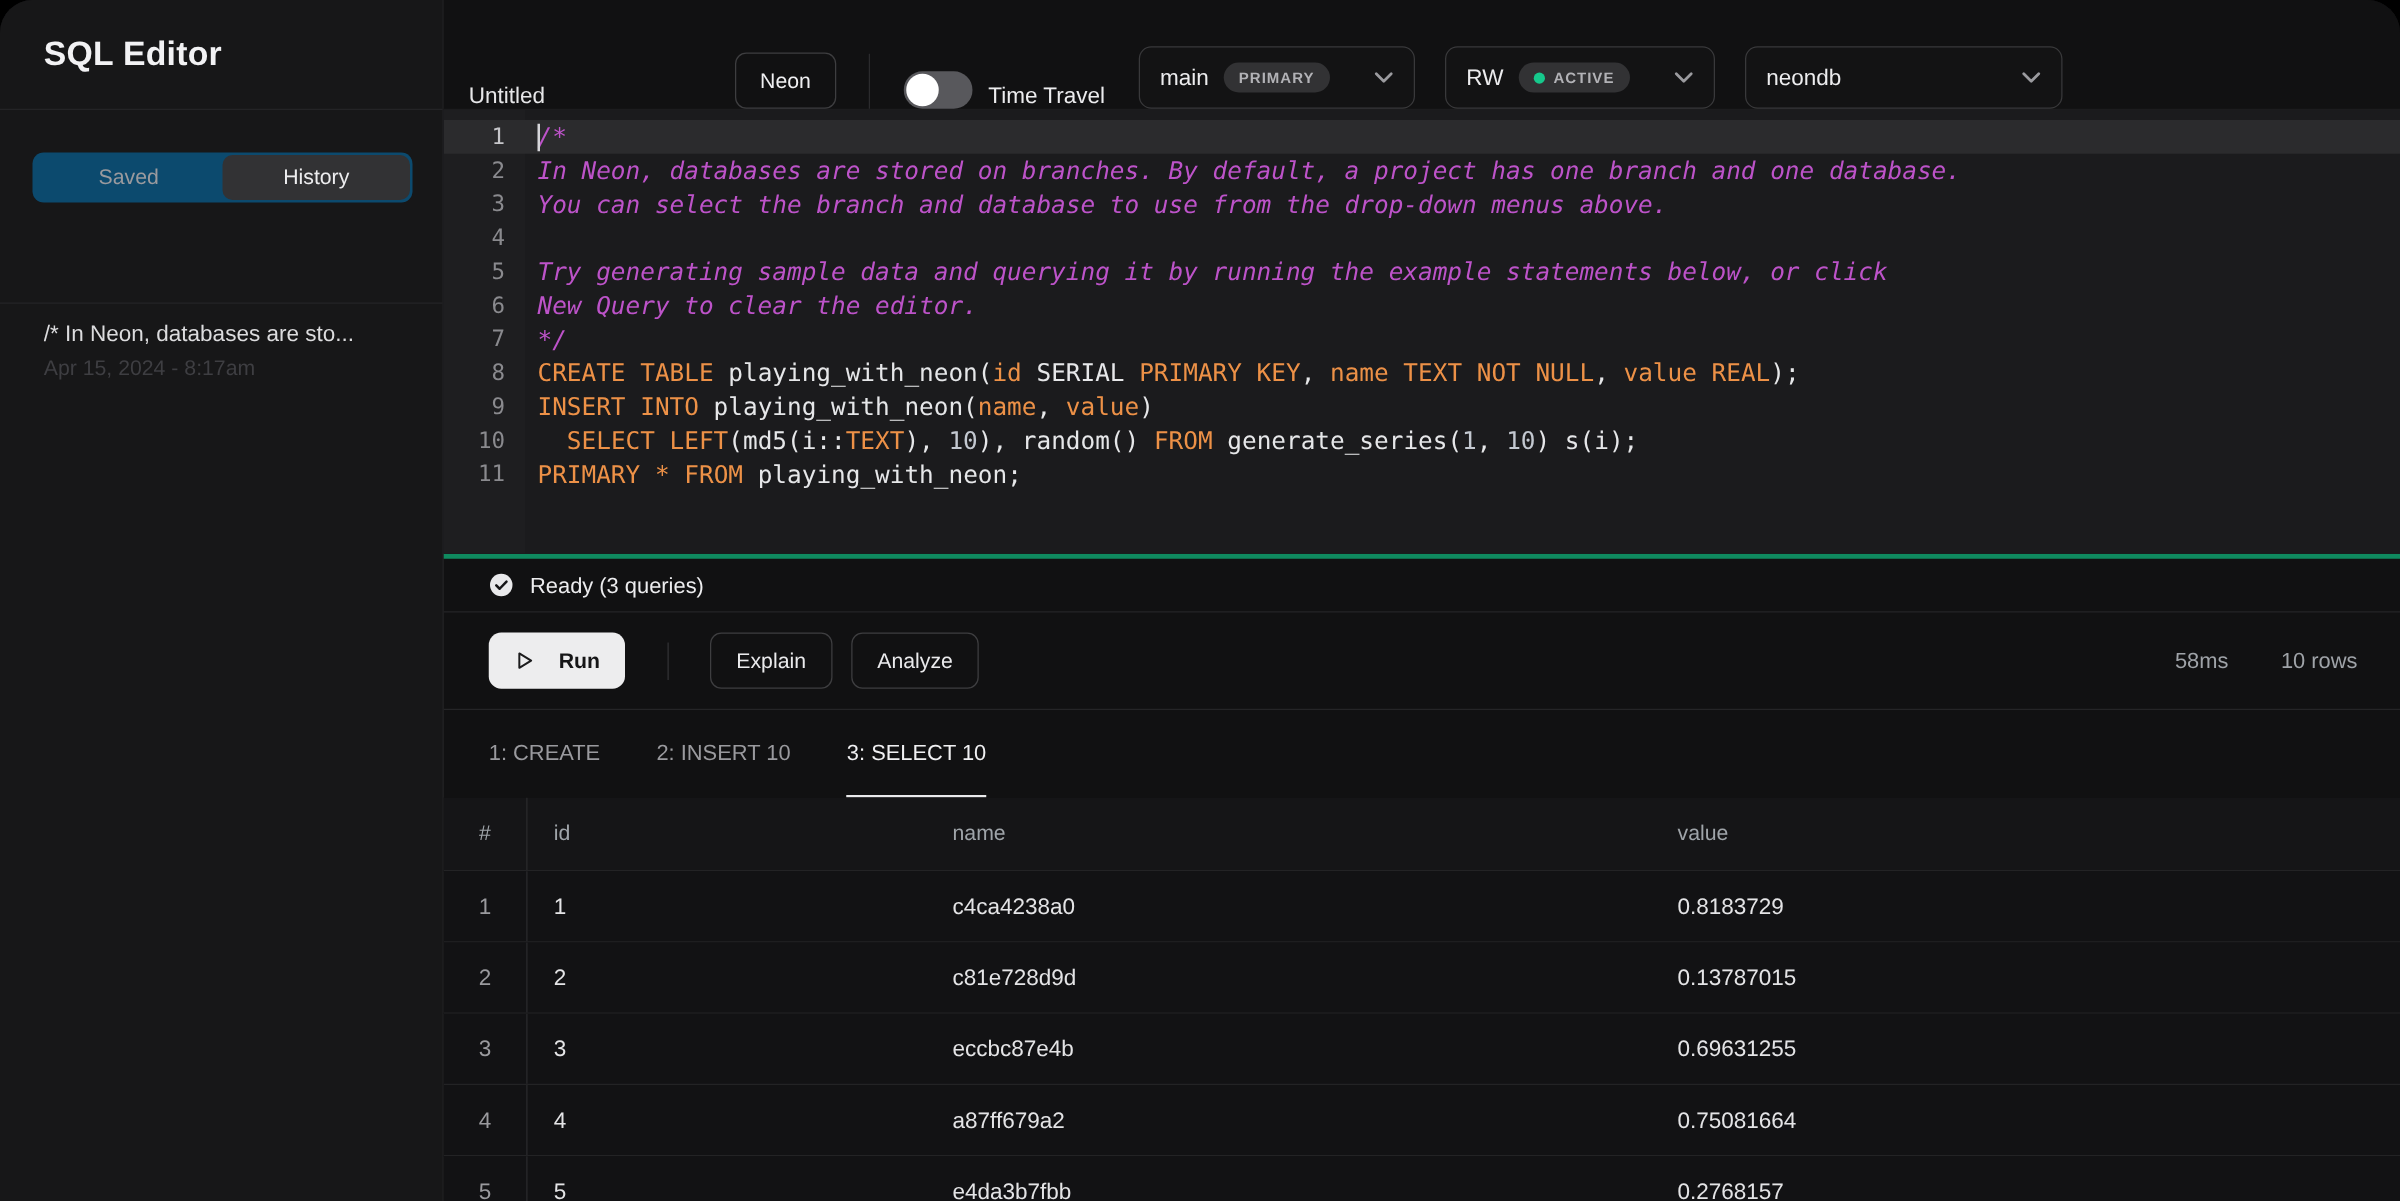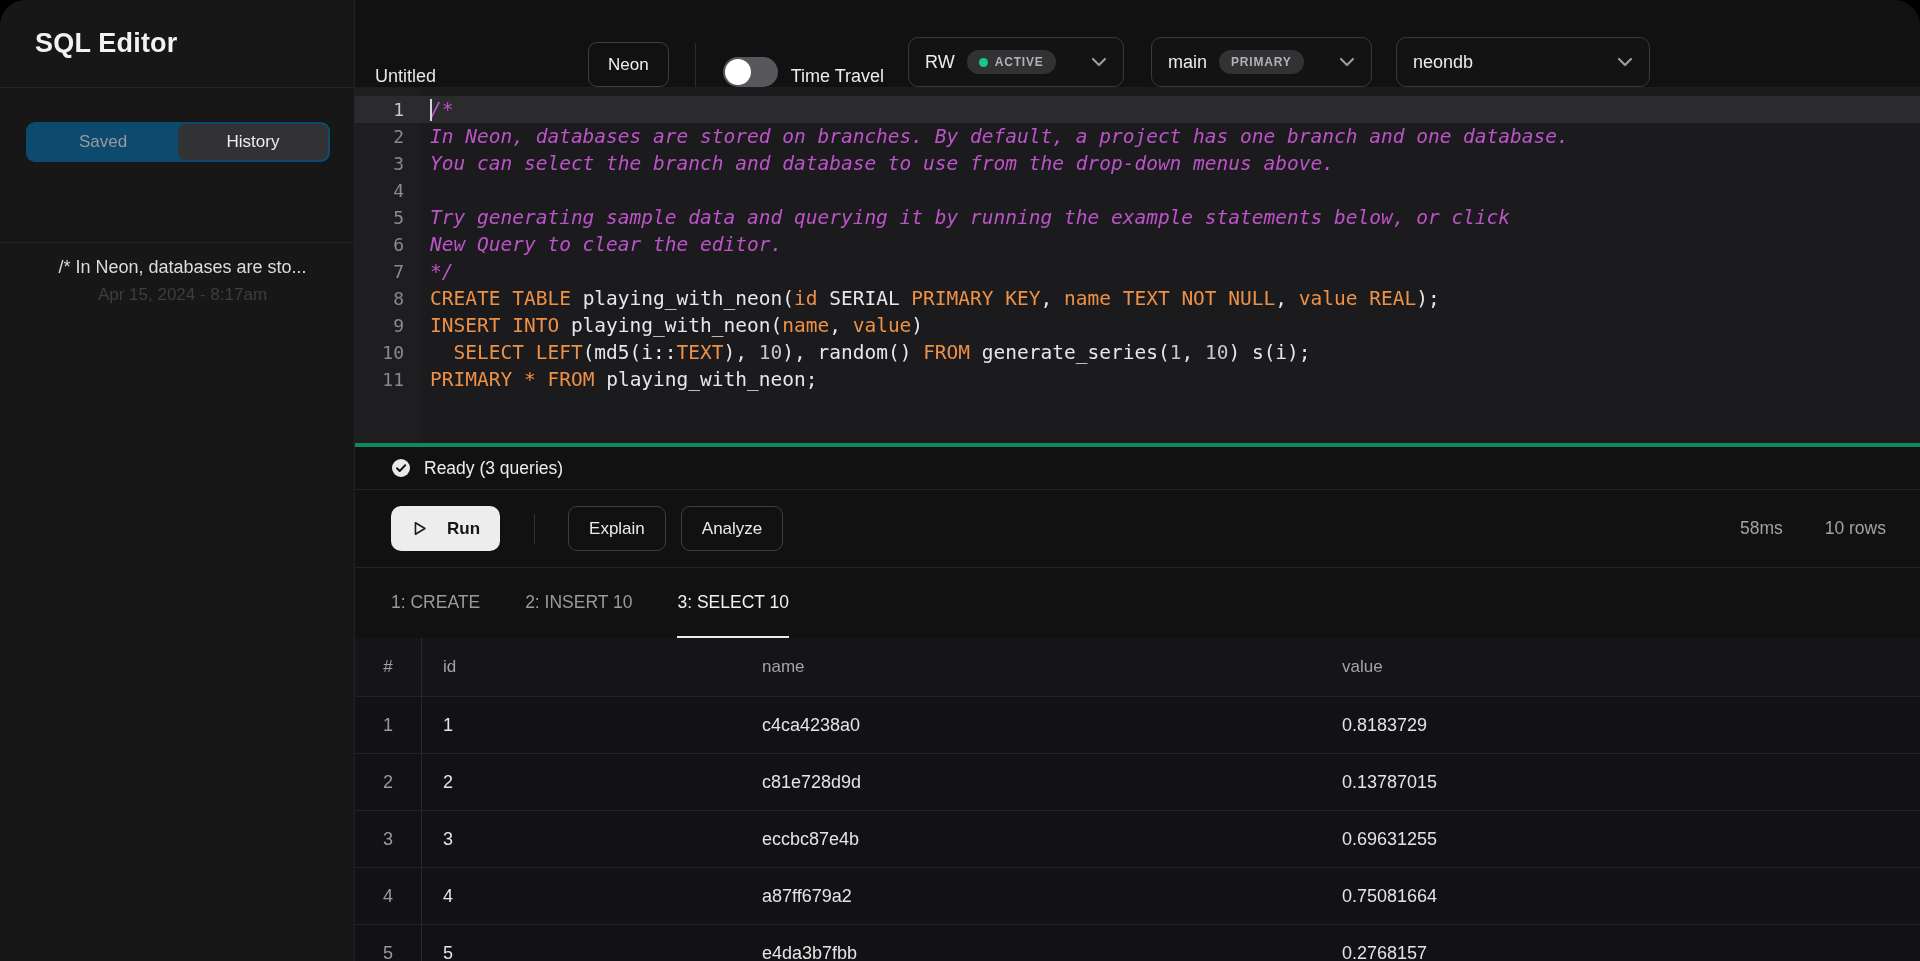--- a/index.html
+++ b/index.html
@@ -11,21 +11,21 @@
     position:relative;
   }
   
   .sidebar{width:355px;min-width:355px;background:#171718;border-right:1px solid #232325;display:flex;flex-direction:column;}
   .sidebar-header{height:88px;display:flex;align-items:center;padding-left:35px;border-bottom:1px solid #242426;}
   .sidebar-title{font-size:27px;font-weight:700;color:#f2f2f4;letter-spacing:.2px;}
   .seg-control{margin:34px 24px 0 26px;height:40px;display:flex;background:#0c4a6e;border-radius:9px;padding:2px;}
   .seg-btn{flex:1;display:flex;align-items:center;justify-content:center;font-size:17px;color:#9a9a9e;border-radius:8px;cursor:pointer;}
   .seg-btn.active{background:#323234;color:#ededef;}
   .sidebar-divider{margin-top:80px;border-top:1px solid #242426;}
-  .history-item{padding:14px 24px 14px 35px;text-align:center;}
+  .history-item{padding:14px 24px 14px 35px;}
   .history-title{font-size:18px;color:#dcdcde;white-space:nowrap;overflow:hidden;}
   .history-date{margin-top:7px;font-size:17px;color:#3e3e42;}
   
   .main{flex:1;display:flex;flex-direction:column;min-width:0;}
   
   .topbar{height:88px;min-height:88px;display:flex;align-items:flex-end;background:#111112;border-bottom:1px solid #1c1c1e;}
   .query-name{margin-left:20px;font-size:18px;color:#e6e6e8;}
   .save-btn{margin-left:152px;height:45px;padding:0 19px;display:flex;align-items:center;border:1px solid #3e3e40;border-radius:9px;font-size:17px;color:#f0f0f2;background:transparent;cursor:pointer;}
   .tb-vdiv{margin-left:26px;width:1px;height:44px;background:#2b2b2d;}
   .toggle{margin-left:27px;width:55px;height:30px;border-radius:15px;background:#58585c;position:relative;cursor:pointer;}
@@ -103,36 +103,36 @@
 
     <div class="topbar">
       <span class="query-name">Untitled</span>
       <button class="save-btn">Neon</button>
       <div class="tb-vdiv"></div>
       <div class="toggle">
         <div class="knob"></div>
       </div>
       <span class="tt-label">Time Travel</span>
 
+      <div class="dd dd-branch">
+        <span class="dd-name">main</span>
+        <span class="badge">PRIMARY</span>
+        <span class="chev">
+          <svg width="16" height="10" viewBox="0 0 16 10">
+              <path d="M2 2l6 6 6-6" stroke="#9b9b9f" stroke-width="2.2" fill="none" stroke-linecap="round" stroke-linejoin="round"></path>
+            </svg>
+        </span>
+      </div>
+
       <div class="dd dd-compute">
         <span class="dd-name">RW</span>
         <span class="badge">
           <span class="dot" style="background:#16c98c"></span>
           <span>ACTIVE</span>
         </span>
-        <span class="chev">
-          <svg width="16" height="10" viewBox="0 0 16 10">
-              <path d="M2 2l6 6 6-6" stroke="#9b9b9f" stroke-width="2.2" fill="none" stroke-linecap="round" stroke-linejoin="round"></path>
-            </svg>
-        </span>
-      </div>
-
-      <div class="dd dd-branch">
-        <span class="dd-name">main</span>
-        <span class="badge">PRIMARY</span>
         <span class="chev">
           <svg width="16" height="10" viewBox="0 0 16 10">
               <path d="M2 2l6 6 6-6" stroke="#9b9b9f" stroke-width="2.2" fill="none" stroke-linecap="round" stroke-linejoin="round"></path>
             </svg>
         </span>
       </div>
 
       <div class="dd dd-db">
         <span class="dd-name">neondb</span>
         <span class="chev">

